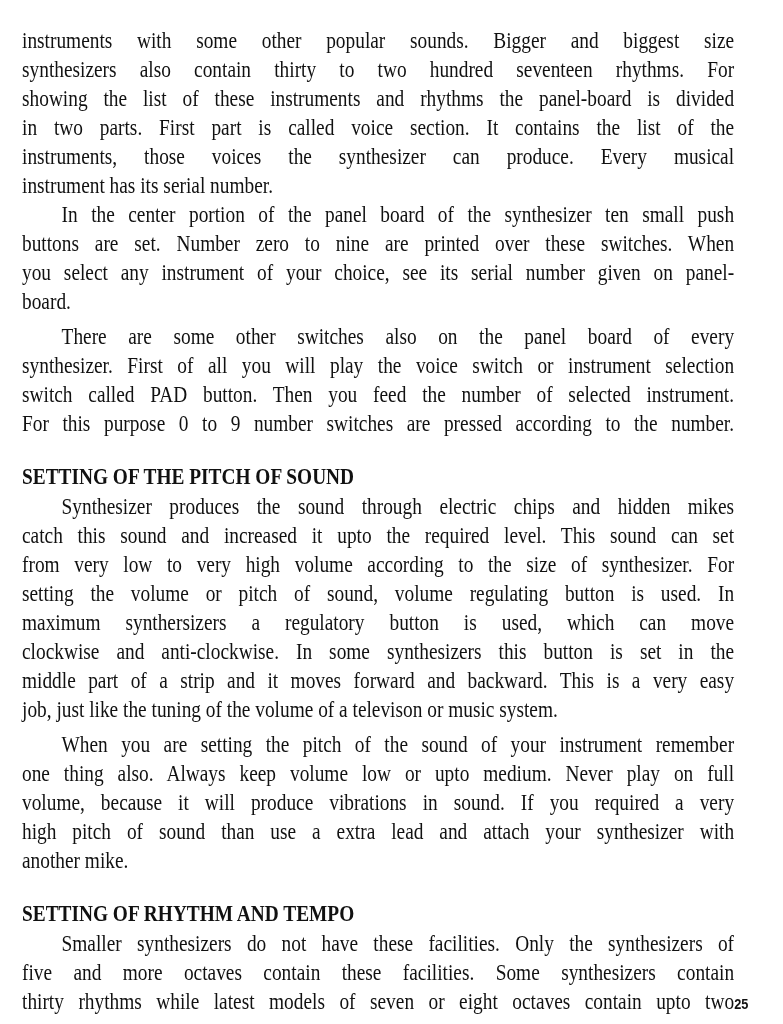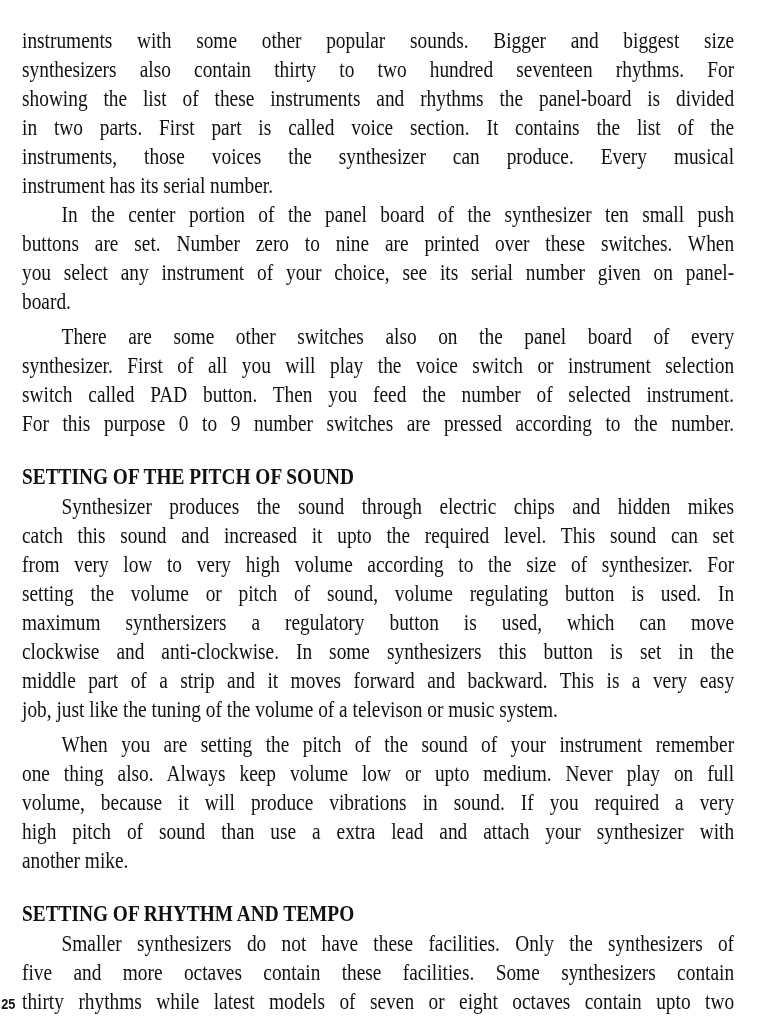--- a/index.html
+++ b/index.html
@@ -58,21 +58,21 @@
       font-weight: bold;
       white-space: nowrap;
       transform-origin: left center;
       transform: scaleX(0.86);
     }
     .page-number {
       position: absolute;
       left: 0;
       width: 750px;
       top: 995px;
-      text-align: left;
+      text-align: right;
       font-family: "Liberation Sans", sans-serif;
       font-weight: bold;
       font-size: 15px;
       color: #111111;
     }
     .page-number span {
       display: inline-block;
       transform: scaleX(0.85);
     }
   </style>

